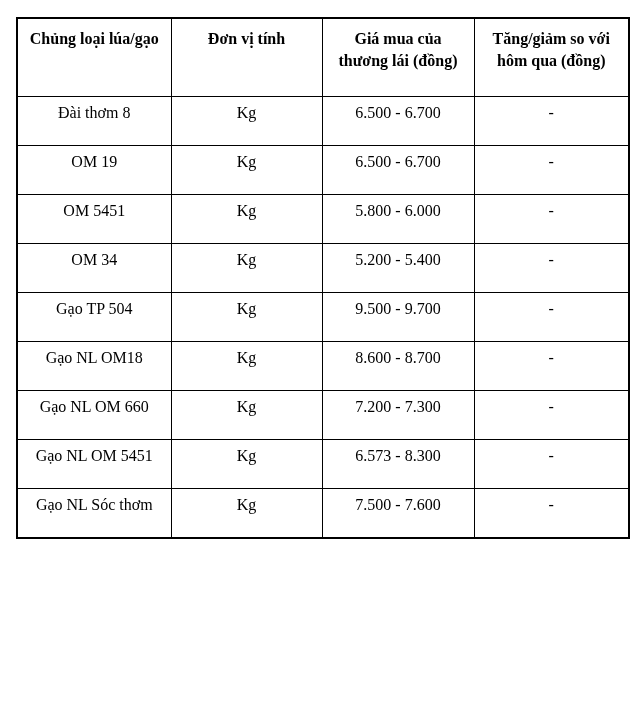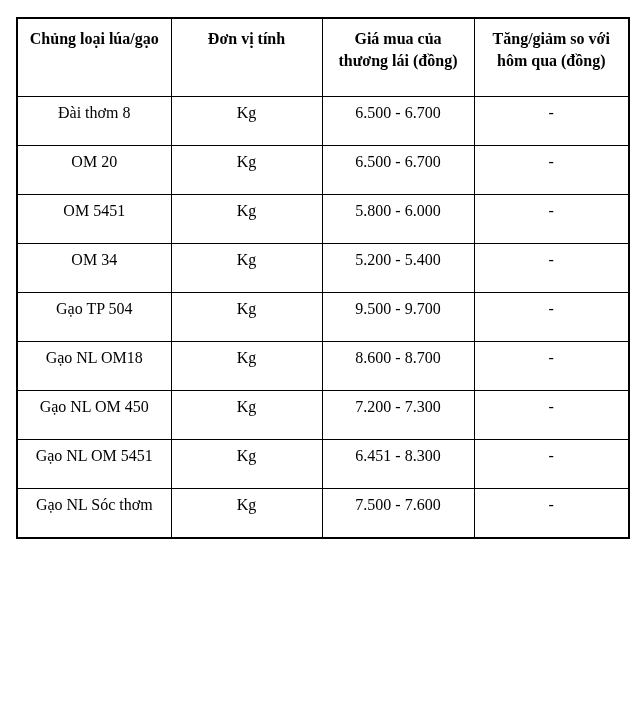--- a/index.html
+++ b/index.html
@@ -70,21 +70,21 @@
       </tr>
     </thead>
     <tbody>
       <tr>
         <td>Đài thơm 8</td>
         <td>Kg</td>
         <td>6.500 - 6.700</td>
         <td>-</td>
       </tr>
       <tr>
-        <td>OM 20</td>
+        <td>OM 19</td>
         <td>Kg</td>
         <td>6.500 - 6.700</td>
         <td>-</td>
       </tr>
       <tr>
         <td>OM 5451</td>
         <td>Kg</td>
         <td>5.800 - 6.000</td>
         <td>-</td>
       </tr>
@@ -100,29 +100,29 @@
         <td>9.500 - 9.700</td>
         <td>-</td>
       </tr>
       <tr>
         <td>Gạo NL OM18</td>
         <td>Kg</td>
         <td>8.600 - 8.700</td>
         <td>-</td>
       </tr>
       <tr>
-        <td>Gạo NL OM 450</td>
+        <td>Gạo NL OM 660</td>
         <td>Kg</td>
         <td>7.200 - 7.300</td>
         <td>-</td>
       </tr>
       <tr>
         <td>Gạo NL OM 5451</td>
         <td>Kg</td>
-        <td>6.451 - 8.300</td>
+        <td>6.573 - 8.300</td>
         <td>-</td>
       </tr>
       <tr>
         <td>Gạo NL Sóc thơm</td>
         <td>Kg</td>
         <td>7.500 - 7.600</td>
         <td>-</td>
       </tr>
 
     </tbody>

